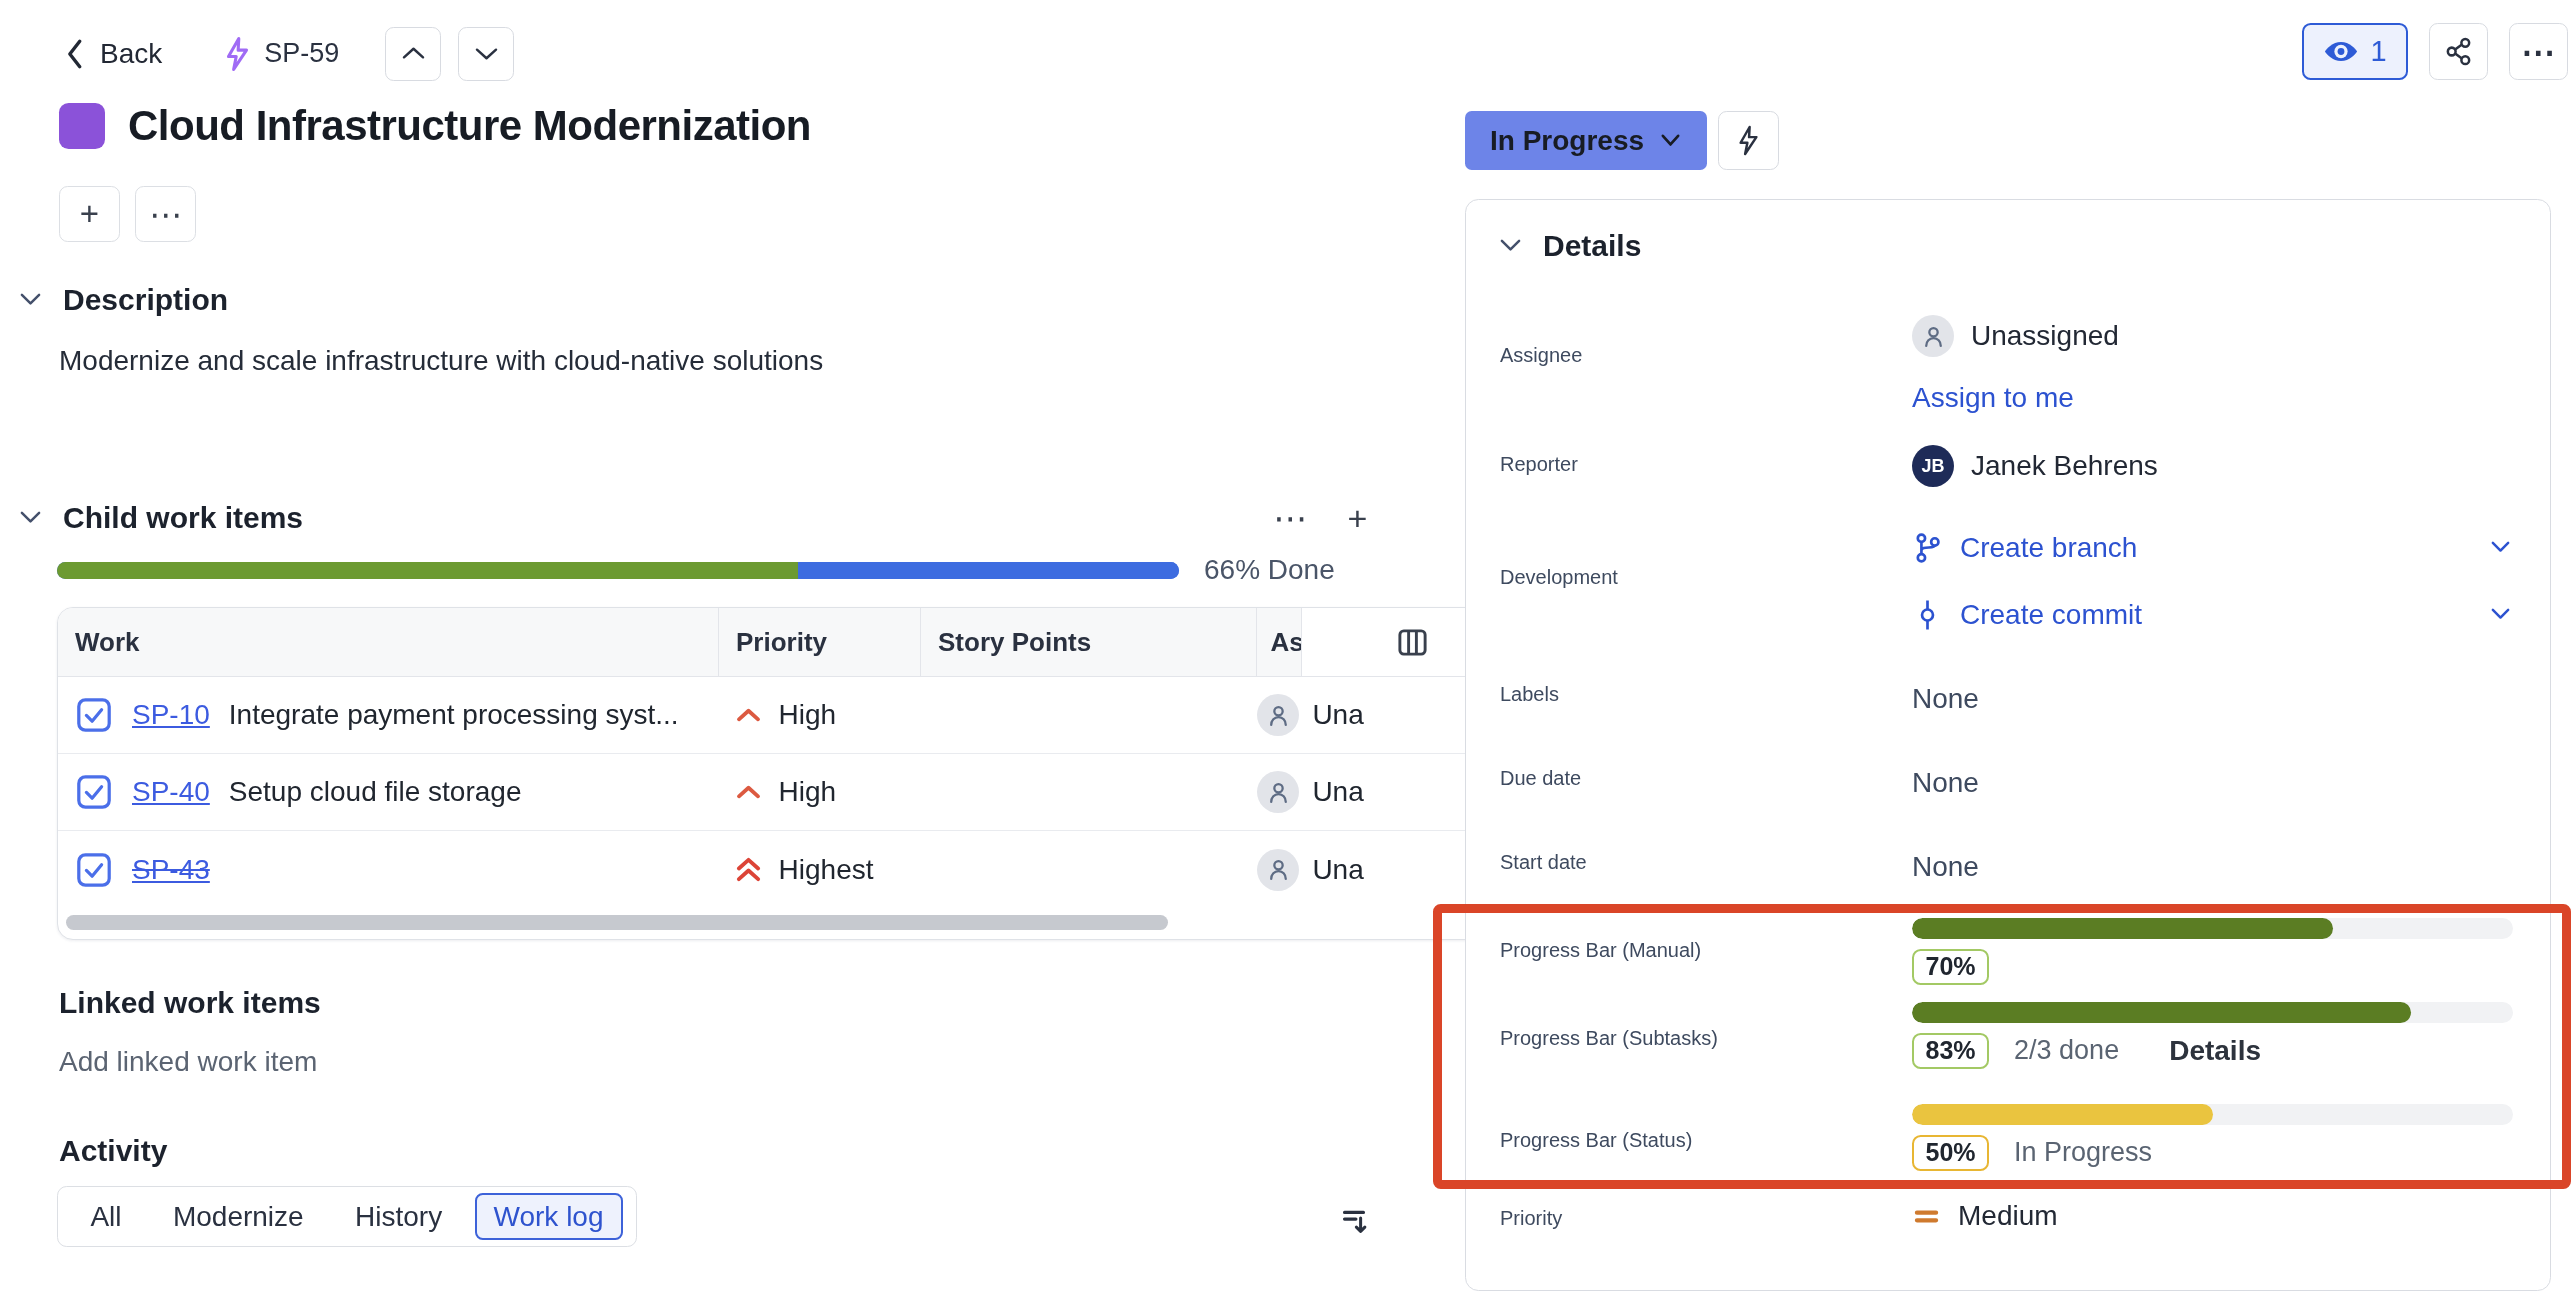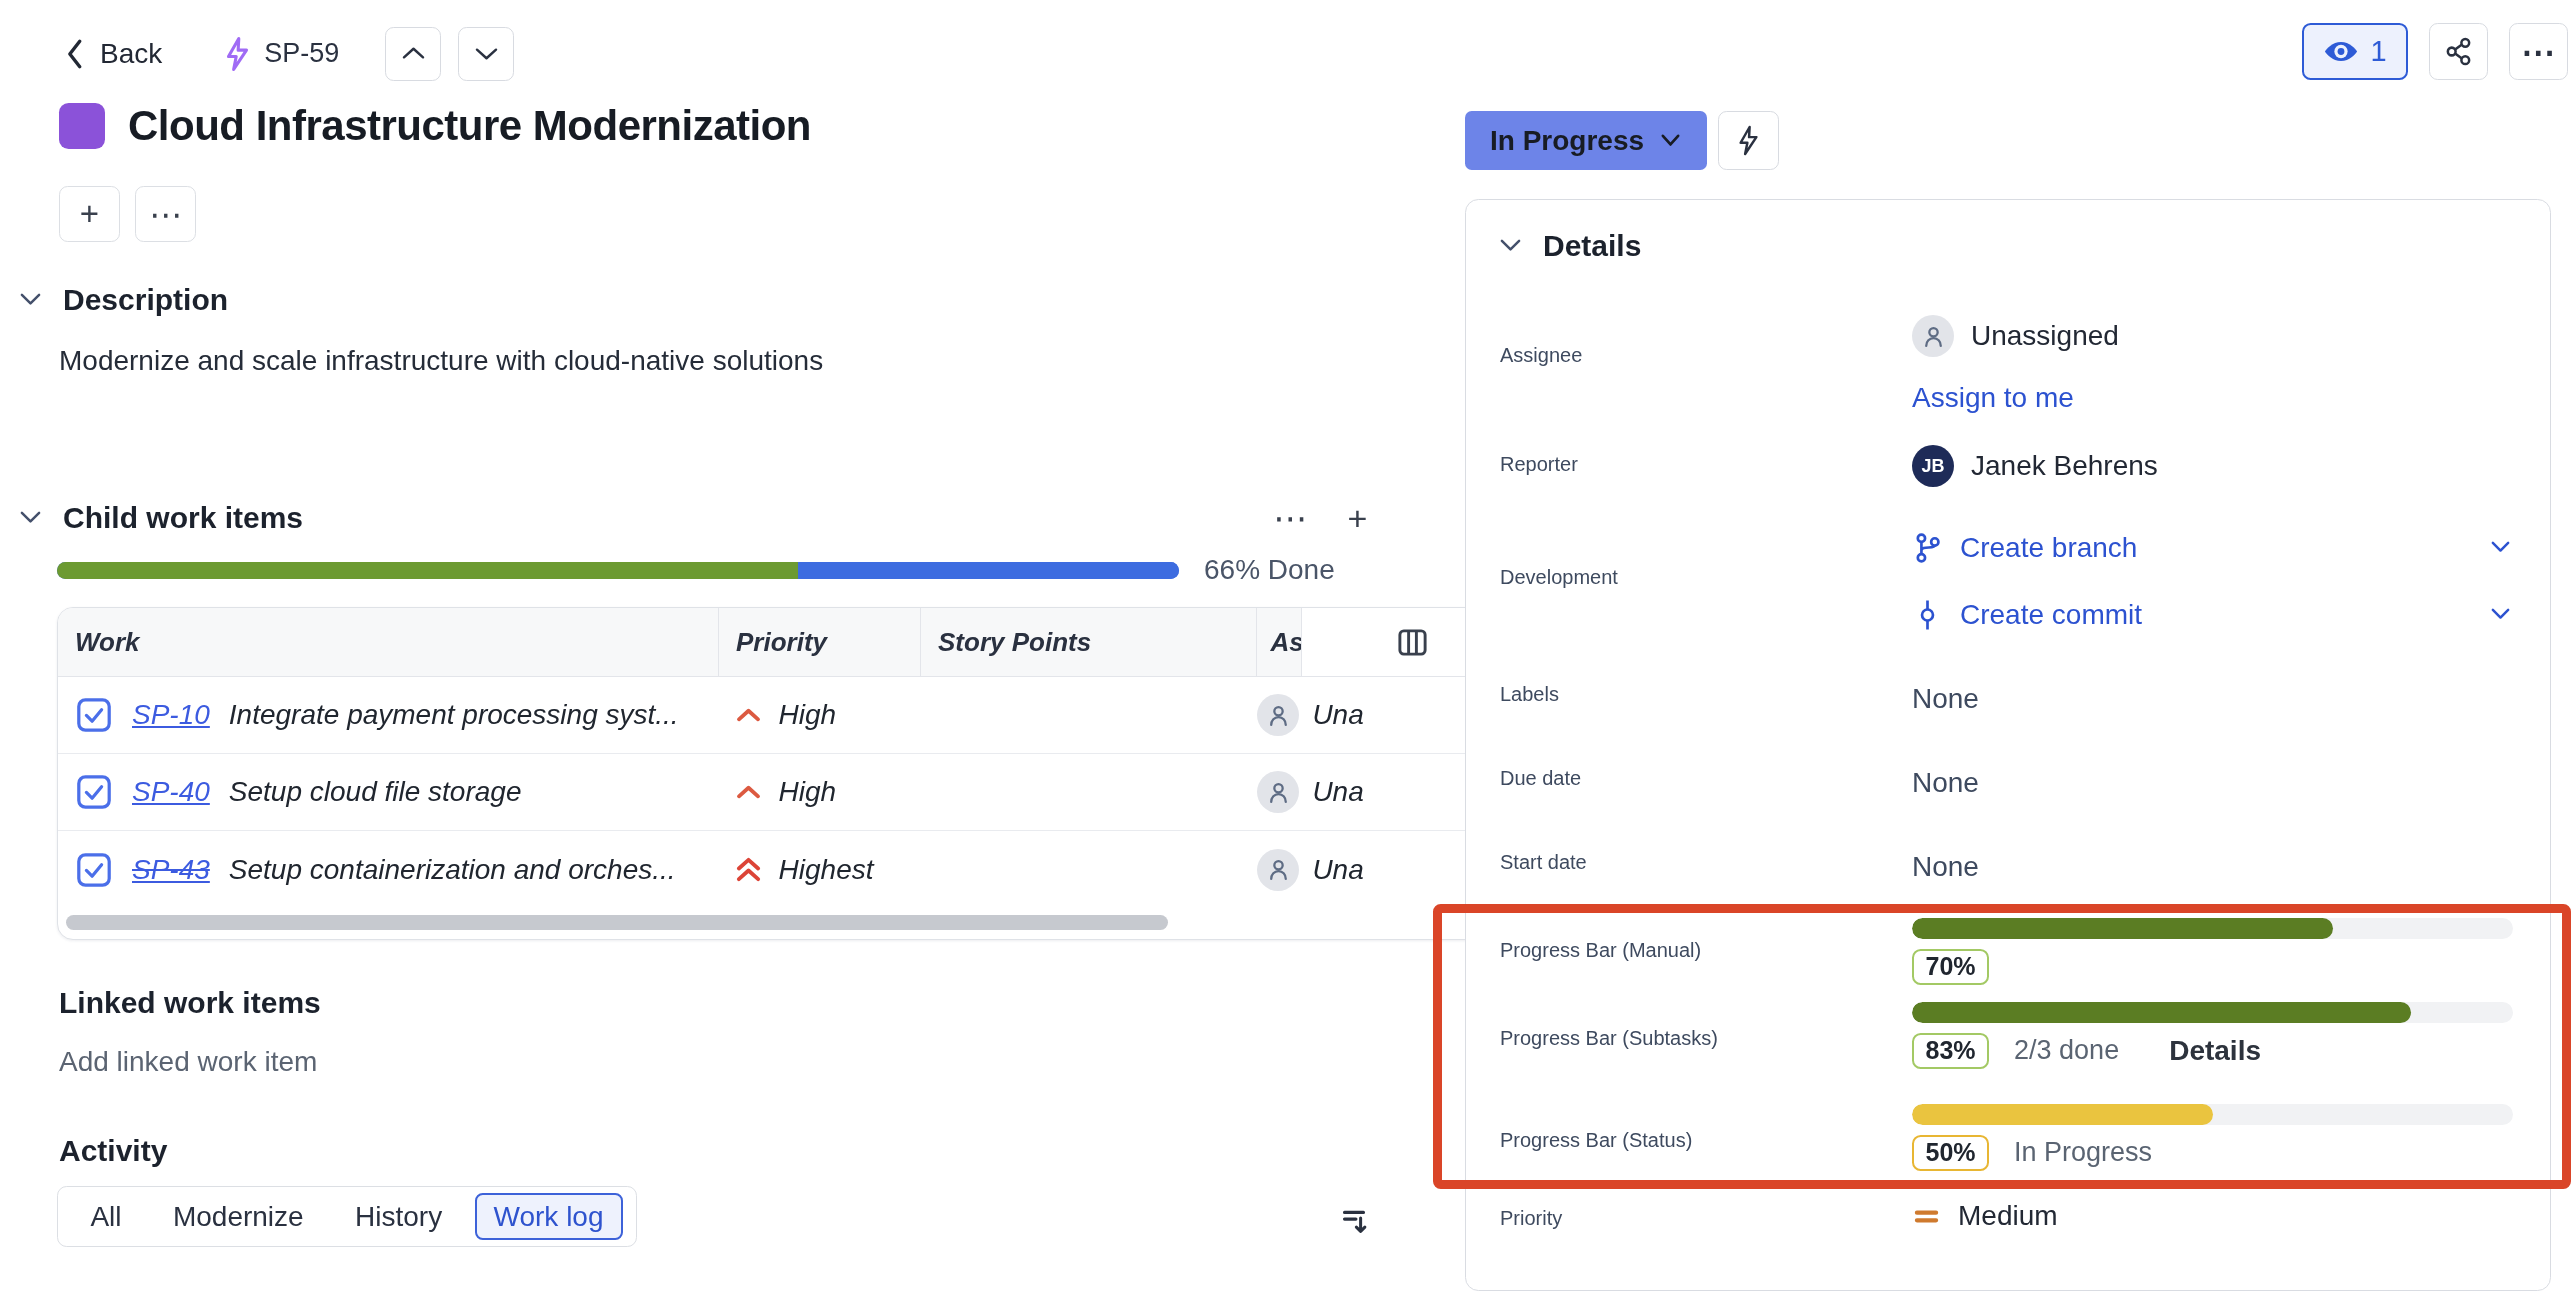--- a/index.html
+++ b/index.html
@@ -60,21 +60,20 @@
   .seg-bar { width: 1122px; height: 17px; border-radius: 8.6px; overflow: hidden; display: flex; background:#3d6ce0; }
   .seg-done { background: #6c9a31; height: 100%; }
   .seg-rest { flex: 1; background: #3d6ce0; }
   .seg-label { font-size: 28px; color: #4a5568; white-space: nowrap; }
 
   
   .cwi-table {
     left: 57px; top: 607px; width: 1468px; height: 333px;
     border: 1.9px solid #dfe2e7; border-radius: 16px; background: #fff; overflow: hidden;
     box-shadow: 0 1px 2.9px rgba(23,43,77,.08);
-    font-style: italic;
   }
   .thead { display: flex; height: 69px; background: #f7f8f9; border-bottom: 1.9px solid #e3e5ea; }
   .th { display:flex; align-items:center; padding: 0 17px; font-size: 26px; font-weight: bold; color:#2a3140;
         border-right: 1.9px solid #e3e5ea; overflow: hidden; white-space: nowrap; }
   .th.c-work { width: 661px; }
   .th.c-priority { width: 202px; }
   .th.c-points { width: 336px; }
   .th.c-assignee { width: 44px; padding: 0 0 0 13.4px; border-right: none; }
   .th.c-cols { flex: 1; background: #fff; border-left: 1.9px solid #e3e5ea; justify-content:center; padding: 0; }
   .tr { display: flex; align-items: center; height: 77px; border-bottom: 1.9px solid #e9ebef; font-size: 28px; }
@@ -341,21 +340,20 @@
 
   <div class="tr" style="border-bottom:none;">
     <div class="td-work">
       <span>
         <svg width="38" height="38" viewBox="0 0 40 40">
             <rect x="4" y="4" width="32" height="32" rx="7" fill="#fff" stroke="#4b6fe9" stroke-width="3.4"></rect>
             <path d="M12 20.5 L18 26.5 L28 14.5" fill="none" stroke="#4b6fe9" stroke-width="3.4" stroke-linecap="round" stroke-linejoin="round"></path>
           </svg>
       </span>
       <span class="key-link strike">SP-43</span>
-      <span class="summary">Setup containerization and orches...</span>
     </div>
     <div class="td-priority">
       <span>
         <svg width="29" height="27" viewBox="0 0 30 28">
             <path d="M5 13 L15 4 L25 13" fill="none" stroke="#dc4437" stroke-width="4" stroke-linecap="round" stroke-linejoin="round"></path>
             <path d="M5 24 L15 15 L25 24" fill="none" stroke="#dc4437" stroke-width="4" stroke-linecap="round" stroke-linejoin="round"></path>
           </svg>
       </span>
       <span class="prio-label">Highest</span>
     </div>

